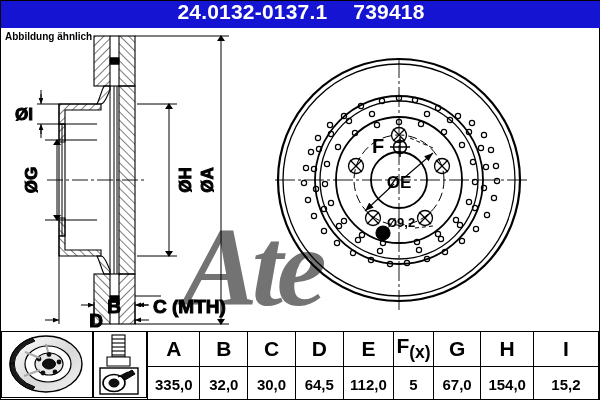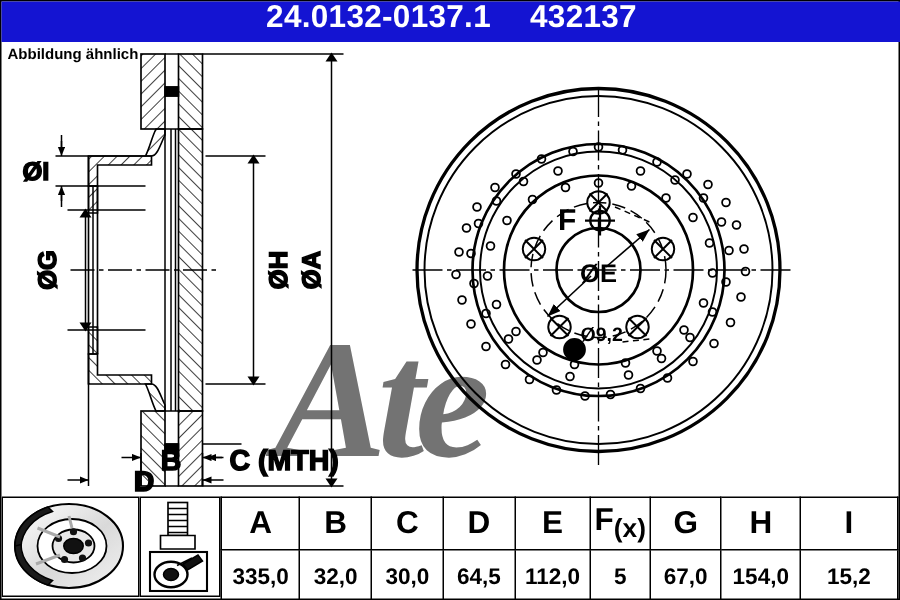--- a/index.html
+++ b/index.html
@@ -71,21 +71,21 @@
 
   .lbl{font-family:"Liberation Sans", sans-serif;font-weight:bold;fill:#000;}
 </style>
 </head>
 <body>
 
 <div id="page">
 
   <div class="header">
     <span>24.0132-0137.1</span>
-    <span>432137</span>
+    <span>739418</span>
   </div>
 
   <div class="notice">
     <div>Abbildung ähnlich</div>
   </div>
 
   <div class="canvas">
 
     <div class="wm">Ate</div>
 

